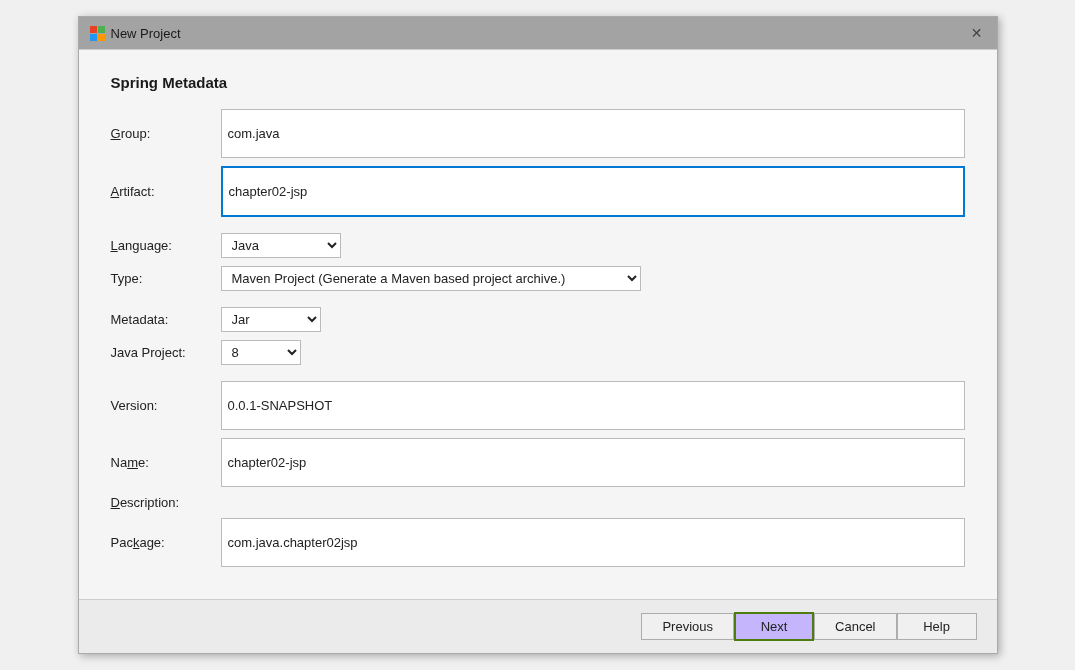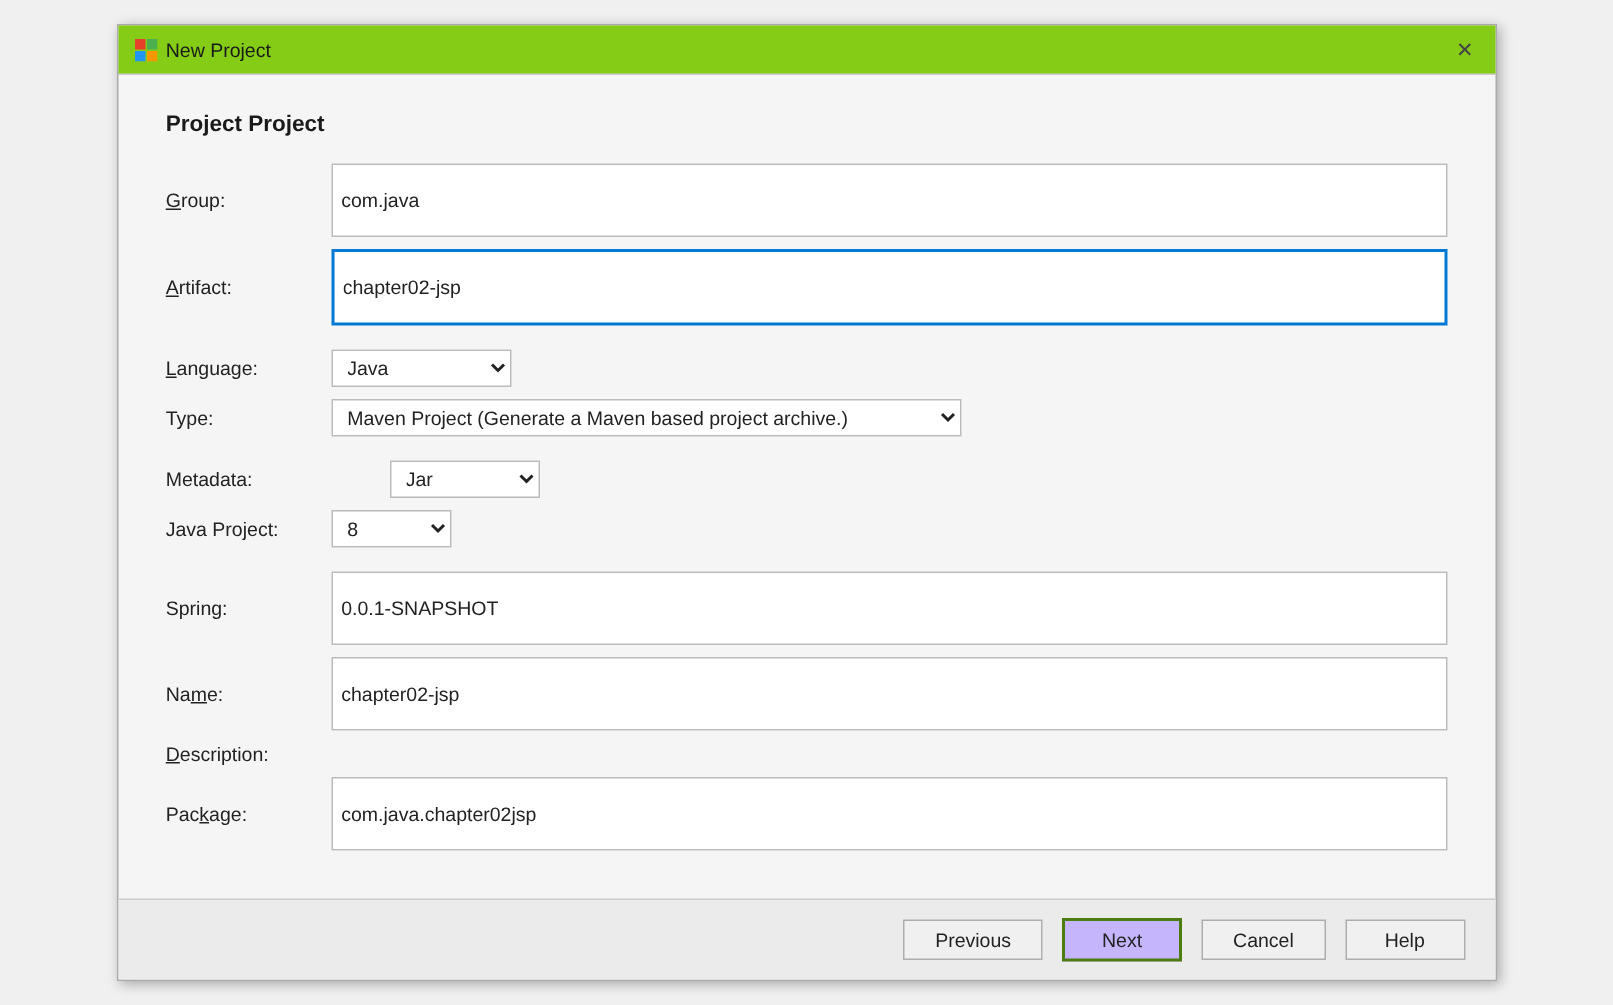--- a/index.html
+++ b/index.html
@@ -23,21 +23,21 @@
     .dialog-window {
       width: 920px;
       background: #f5f5f5;
       border: 1px solid #aaa;
       box-shadow: 2px 2px 8px rgba(0,0,0,0.3);
       display: flex;
       flex-direction: column;
     }
 
     .title-bar {
-      background: #84cc16;
+      background: #a3a3a3;
       border-bottom: 1px solid #ccc;
       display: flex;
       align-items: center;
       justify-content: space-between;
       padding: 6px 10px;
       user-select: none;
     }
 
     .title-bar-left {
       display: flex;
@@ -123,39 +123,38 @@
     .type-select {
       width: 420px;
     }
 
     .language-select {
       width: 120px;
     }
 
     .packaging-select {
       width: 100px;
-      margin-left: 39px;
     }
 
     .java-version-select {
       width: 80px;
     }
 
     .spacer {
       height: 8px;
     }
 
     .footer {
       display: flex;
       justify-content: flex-end;
       align-items: center;
       padding: 12px 20px;
       border-top: 1px solid #ccc;
       background: #ebebeb;
-      gap: 13px;
+      gap: 0;
     }
 
     .btn {
       padding: 5px 20px;
       border: 1px solid #adadad;
       background: #f0f0f0;
       cursor: pointer;
       font-size: 13px;
       color: #222;
       min-width: 80px;
@@ -184,21 +183,21 @@
           <rect width="7" height="7" x="9" y="1" fill="#4caf50"></rect>
           <rect width="7" height="7" x="1" y="9" fill="#2196f3"></rect>
           <rect width="7" height="7" x="9" y="9" fill="#ff9800"></rect>
         </svg>
         <span class="title-bar-text">New Project</span>
       </div>
       <div class="title-bar-close">✕</div>
     </div>
 
     <div class="content">
-      <div class="section-title">Project Project</div>
+      <div class="section-title">Spring Metadata</div>
 
       <div class="form-grid">
         <label class="form-label"><u>G</u>roup:</label>
         <input class="form-input" type="text" value="com.java" style="">
       </div>
 
       <div class="form-grid">
         <label class="form-label"><u>A</u>rtifact:</label>
         <input class="form-input active-border" type="text" value="chapter02-jsp" style="">
       </div>
@@ -237,21 +236,21 @@
         <select class="form-select java-version-select">
           <option>8</option>
           <option>11</option>
           <option>17</option>
         </select>
       </div>
 
       <div class="spacer"></div>
 
       <div class="form-grid">
-        <label class="form-label">Spring:</label>
+        <label class="form-label">Version:</label>
         <input class="form-input" type="text" value="0.0.1-SNAPSHOT" style="">
       </div>
 
       <div class="form-grid">
         <label class="form-label">Na<u>m</u>e:</label>
         <input class="form-input" type="text" value="chapter02-jsp" style="">
       </div>
 
       <div class="form-grid">
         <label class="form-label"><u>D</u>escription:</label>

